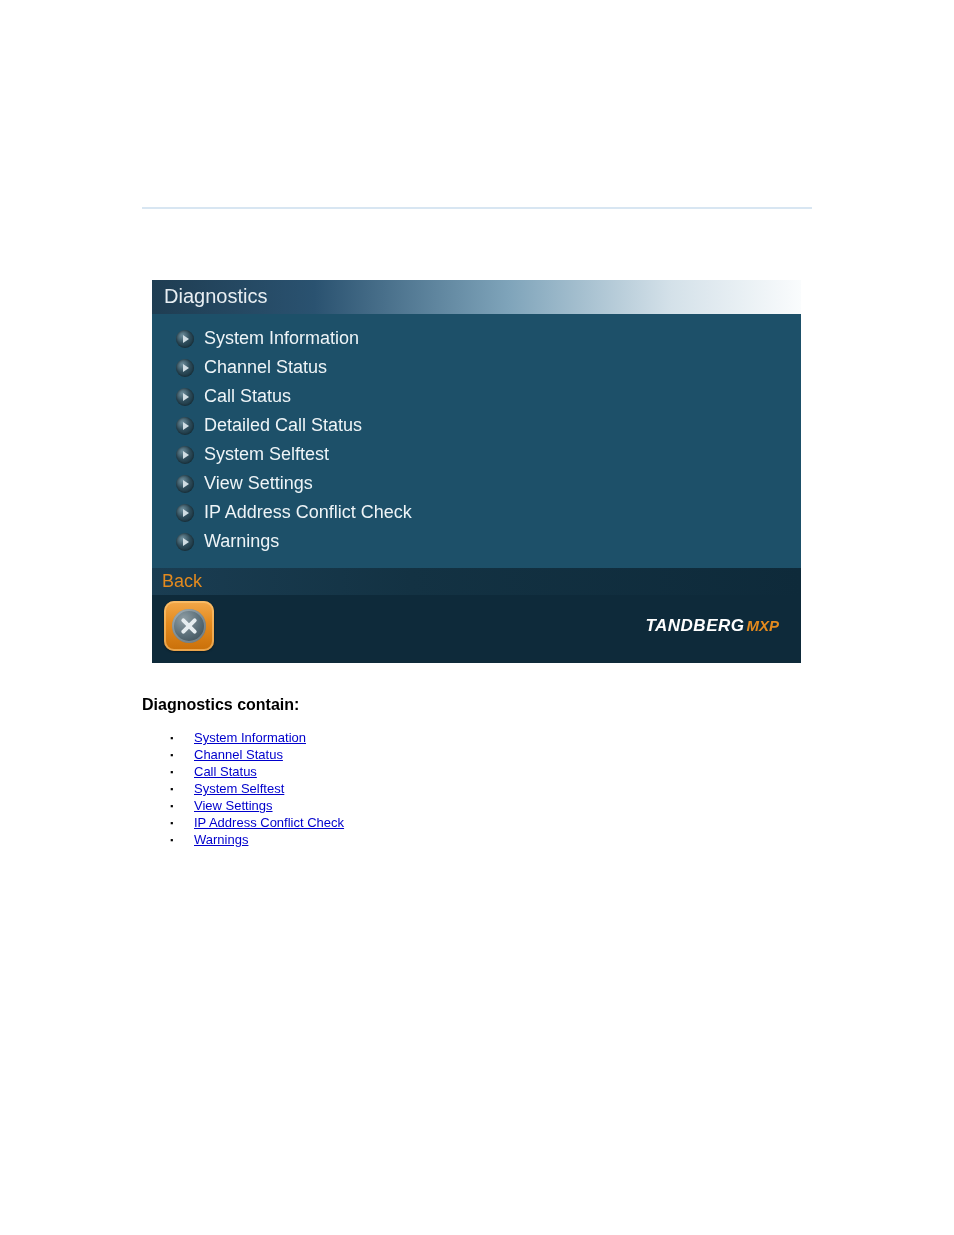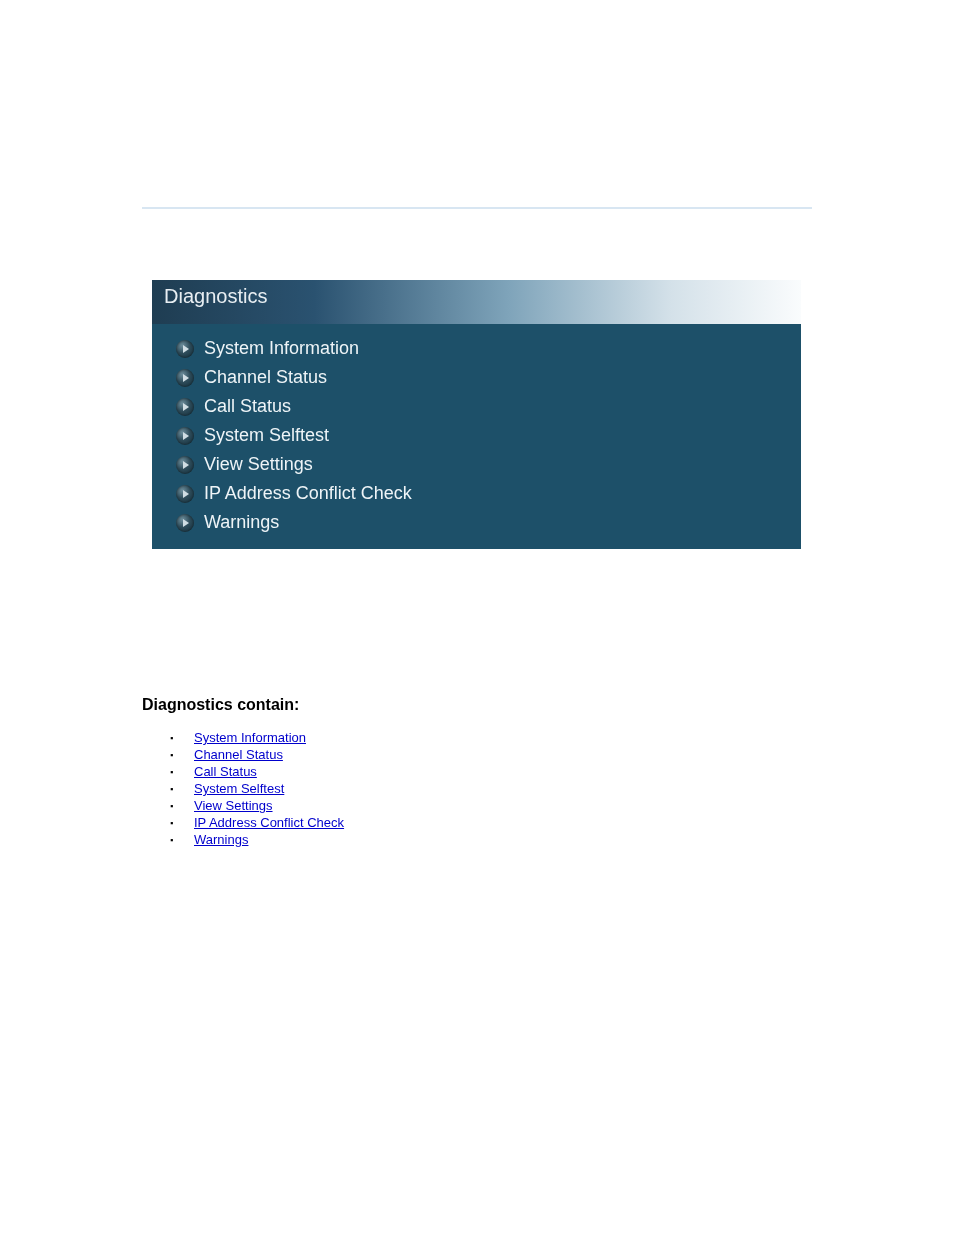--- a/index.html
+++ b/index.html
@@ -1,19 +1,19 @@
 <!DOCTYPE html>
 <html><head>
   <meta charset="utf-8">
   <style>
     * { margin: 0; padding: 0; box-sizing: border-box; }
     body { width: 954px; height: 1235px; background: #ffffff; font-family: Arial, Helvetica, sans-serif; position: relative; }
     .hr { position: absolute; left: 142px; top: 207px; width: 670px; height: 2px; background: #d8e6f2; }
     .menu-panel { position: absolute; left: 152px; top: 280px; width: 649px; height: 378px; }
-    .menu-header { height: 44px; background: linear-gradient(90deg,#1f3d52 0%,#2a5270 25%,#7fa4ba 55%,#d4e1e9 80%,#fafcfd 100%); color: #e8eef2; font-size: 20px; padding: 5px 12px 0 12px; }
+    .menu-header { height: 34px; background: linear-gradient(90deg,#1f3d52 0%,#2a5270 25%,#7fa4ba 55%,#d4e1e9 80%,#fafcfd 100%); color: #e8eef2; font-size: 20px; padding: 5px 12px 0 12px; }
     .menu-body { background: #1d5069; padding: 10px 0 12px 24px; }
     .menu-item { display: flex; align-items: center; gap: 10px; color: #eef4f7; font-size: 18px; height: 29px; cursor: pointer; }
     .play-icon { width: 18px; height: 18px; border-radius: 50%; background: radial-gradient(circle at 35% 30%,#6f8f9d 0%,#2e4c5a 45%,#14303d 100%); box-shadow: inset 0 0 3px rgba(0,0,0,.5); position: relative; flex: 0 0 18px; }
     .play-icon::after { content: ""; position: absolute; left: 7px; top: 5px; width: 0; height: 0; border-left: 6px solid #d0dde3; border-top: 4px solid transparent; border-bottom: 4px solid transparent; }
     .menu-footer { background: #0e2a3a; padding: 0; }
     .back-label { color: #e38a1e; font-size: 18px; padding: 3px 10px; background: linear-gradient(90deg,#1a3d52 0%,#133243 40%,#0e2a3a 100%); }
     .footer-row { display: flex; align-items: center; justify-content: space-between; padding: 6px 22px 12px 12px; }
     .close-button { width: 50px; height: 50px; border-radius: 10px; background: linear-gradient(180deg,#f3a84a 0%,#e38a1e 45%,#c96f09 100%); display: flex; align-items: center; justify-content: center; box-shadow: inset 0 0 0 2px rgba(255,200,120,.6),0 1px 2px rgba(0,0,0,.4); cursor: pointer; }
     .close-circle { width: 34px; height: 34px; border-radius: 50%; background: radial-gradient(circle at 35% 30%,#8f9ea5 0%,#5a6e78 50%,#32424a 100%); box-shadow: inset 0 0 0 2px rgba(255,255,255,.25); position: relative; }
     .close-circle::before,.close-circle::after { content: ""; position: absolute; left: 7px; top: 15px; width: 20px; height: 4px; background: #e6edf0; border-radius: 2px; }
@@ -42,34 +42,49 @@
     <div class="menu-item">
         <span class="play-icon"></span>
         <span>Channel Status</span>
       </div>
     <div class="menu-item">
         <span class="play-icon"></span>
         <span>Call Status</span>
       </div>
     <div class="menu-item">
         <span class="play-icon"></span>
+        <span>Detailed Call Status</span>
+      </div>
+    <div class="menu-item">
+        <span class="play-icon"></span>
         <span>System Selftest</span>
       </div>
     <div class="menu-item">
         <span class="play-icon"></span>
         <span>View Settings</span>
       </div>
     <div class="menu-item">
         <span class="play-icon"></span>
         <span>IP Address Conflict Check</span>
       </div>
     <div class="menu-item">
         <span class="play-icon"></span>
         <span>Warnings</span>
       </div>
+  </div>
+  <div class="menu-footer">
+    <div class="back-label">Back</div>
+    <div class="footer-row">
+      <div class="close-button">
+        <div class="close-circle"></div>
+      </div>
+      <div>
+        <span class="brand">TANDBERG</span><span class="brand-sub">MXP</span>
+      </div>
+    </div>
   </div>
 </div>
 
 <div class="heading">Diagnostics contain:</div>
 
 <ul class="link-list">
   <li><a>System Information</a></li>
   <li><a>Channel Status</a></li>
   <li><a>Call Status</a></li>
   <li><a>System Selftest</a></li>

